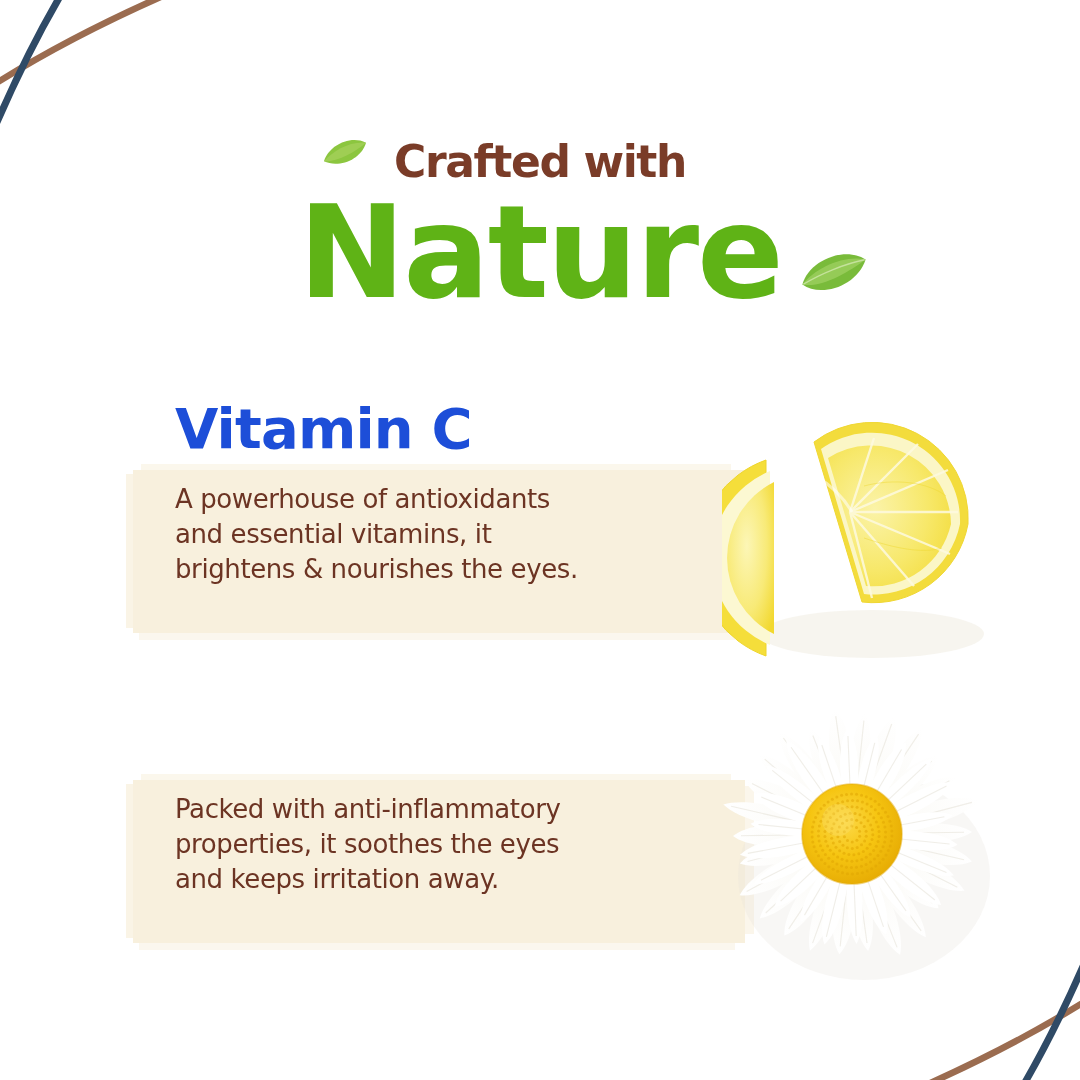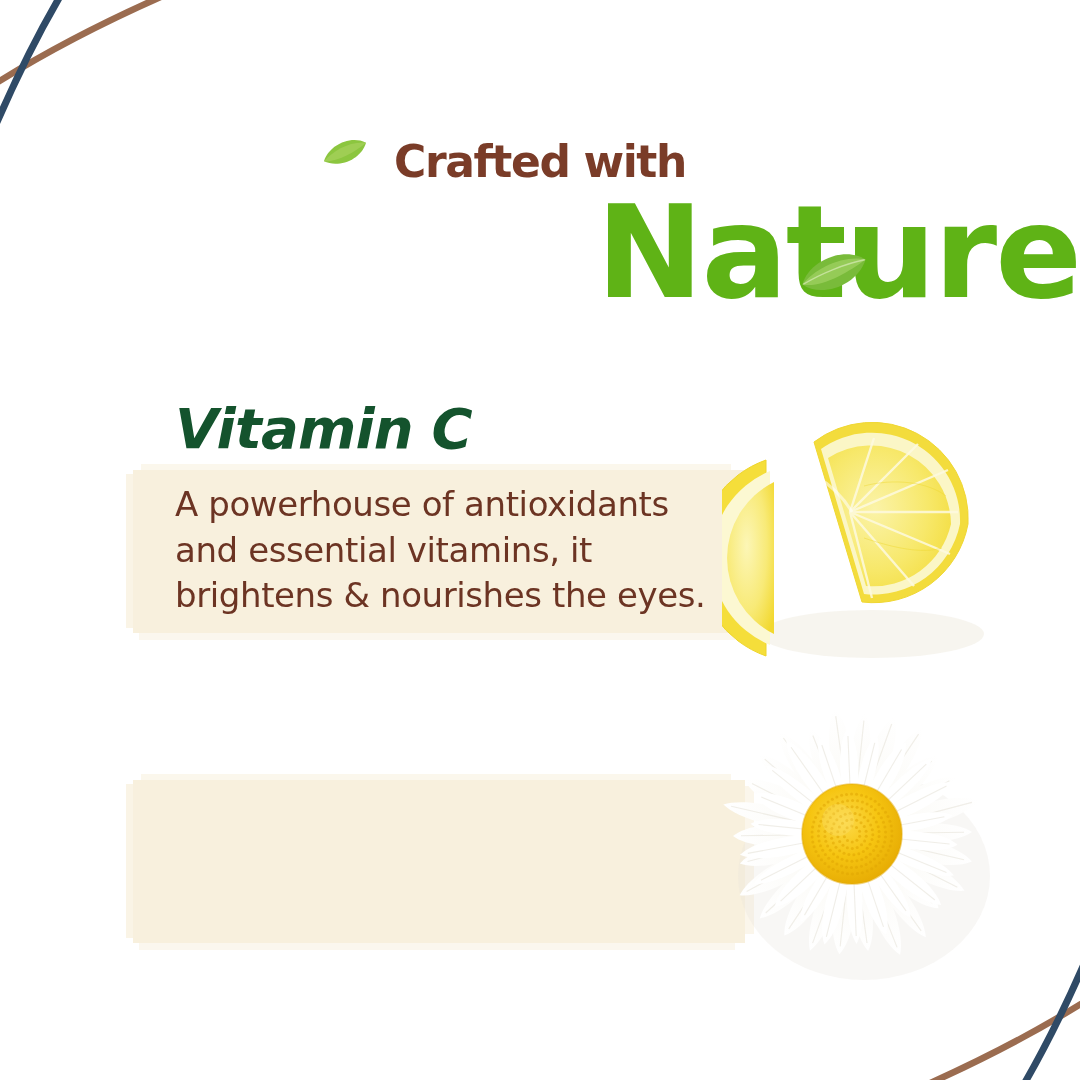--- a/index.html
+++ b/index.html
@@ -45,21 +45,20 @@
   }
   #heading-line2 {
     font-family: "DejaVu Sans", sans-serif;
     font-size: 128px;
     font-weight: bold;
     letter-spacing: -2px;
     color: #5fb316;
     line-height: 1.02;
     display: block;
     margin-top: 4px;
-    text-align: right;
   }
 
   .leaf {
     position: absolute;
     pointer-events: none;
   }
   #leaf-small { left: 318px; top: 132px; width: 54px; height: 40px; }
   #leaf-large { left: 795px; top: 243px; width: 78px; height: 58px; }
 
   
@@ -74,24 +73,23 @@
 
   .ingredient-title {
     position: absolute;
     left: 175px;
     top: 0;
     z-index: 4;
     font-family: "DejaVu Sans", sans-serif;
     font-size: 56px;
     font-weight: bold;
     letter-spacing: -0.8px;
-    color: #14532d;
+    color: #1d4ed8;
     line-height: 1.1;
     white-space: nowrap;
-    font-style: italic;
   }
 
   .band {
     position: absolute;
     left: 133px;
     top: 72px;
     width: 612px;
     height: 163px;
     background: #f8f0dd;
     z-index: 1;
@@ -124,21 +122,21 @@
   .band-fringe.top { left: 141px; top: 66px; width: 590px; height: 8px; opacity: .55; }
   .band-fringe.bot { left: 139px; top: 233px; width: 596px; height: 9px; opacity: .5; }
 
   .ingredient-desc {
     position: absolute;
     left: 175px;
     top: 84px;
     width: 560px;
     z-index: 3;
     font-family: "DejaVu Sans", sans-serif;
-    font-size: 34px;
+    font-size: 26px;
     font-weight: normal;
     letter-spacing: -0.4px;
     color: #6c3423;
     line-height: 1.34;
     white-space: pre-line;
   }
 
   .ingredient-art {
     position: absolute;
     z-index: 5;
@@ -255,20 +253,23 @@
       </g>
     </svg>
   </div>
 
   <div class="ingredient" id="ingredient-1">
 
     <div class="band"></div>
     <div class="band-fringe top"></div>
     <div class="band-fringe bot"></div>
 
+    <div class="ingredient-desc">Packed with anti-inflammatory
+properties, it soothes the eyes
+and keeps irritation away.</div>
 
     <svg id="art-flower" class="ingredient-art" viewBox="0 0 312 300">
       <defs>
         <radialGradient id="diskGrad" cx="42%" cy="38%" r="62%">
           <stop offset="0%" stop-color="#fcd94a"></stop>
           <stop offset="55%" stop-color="#f6c511"></stop>
           <stop offset="100%" stop-color="#e8ae05"></stop>
         </radialGradient>
         <linearGradient id="petalGrad" x1="0" y1="0" x2="0" y2="1">
           <stop offset="0%" stop-color="#ffffff"></stop>

